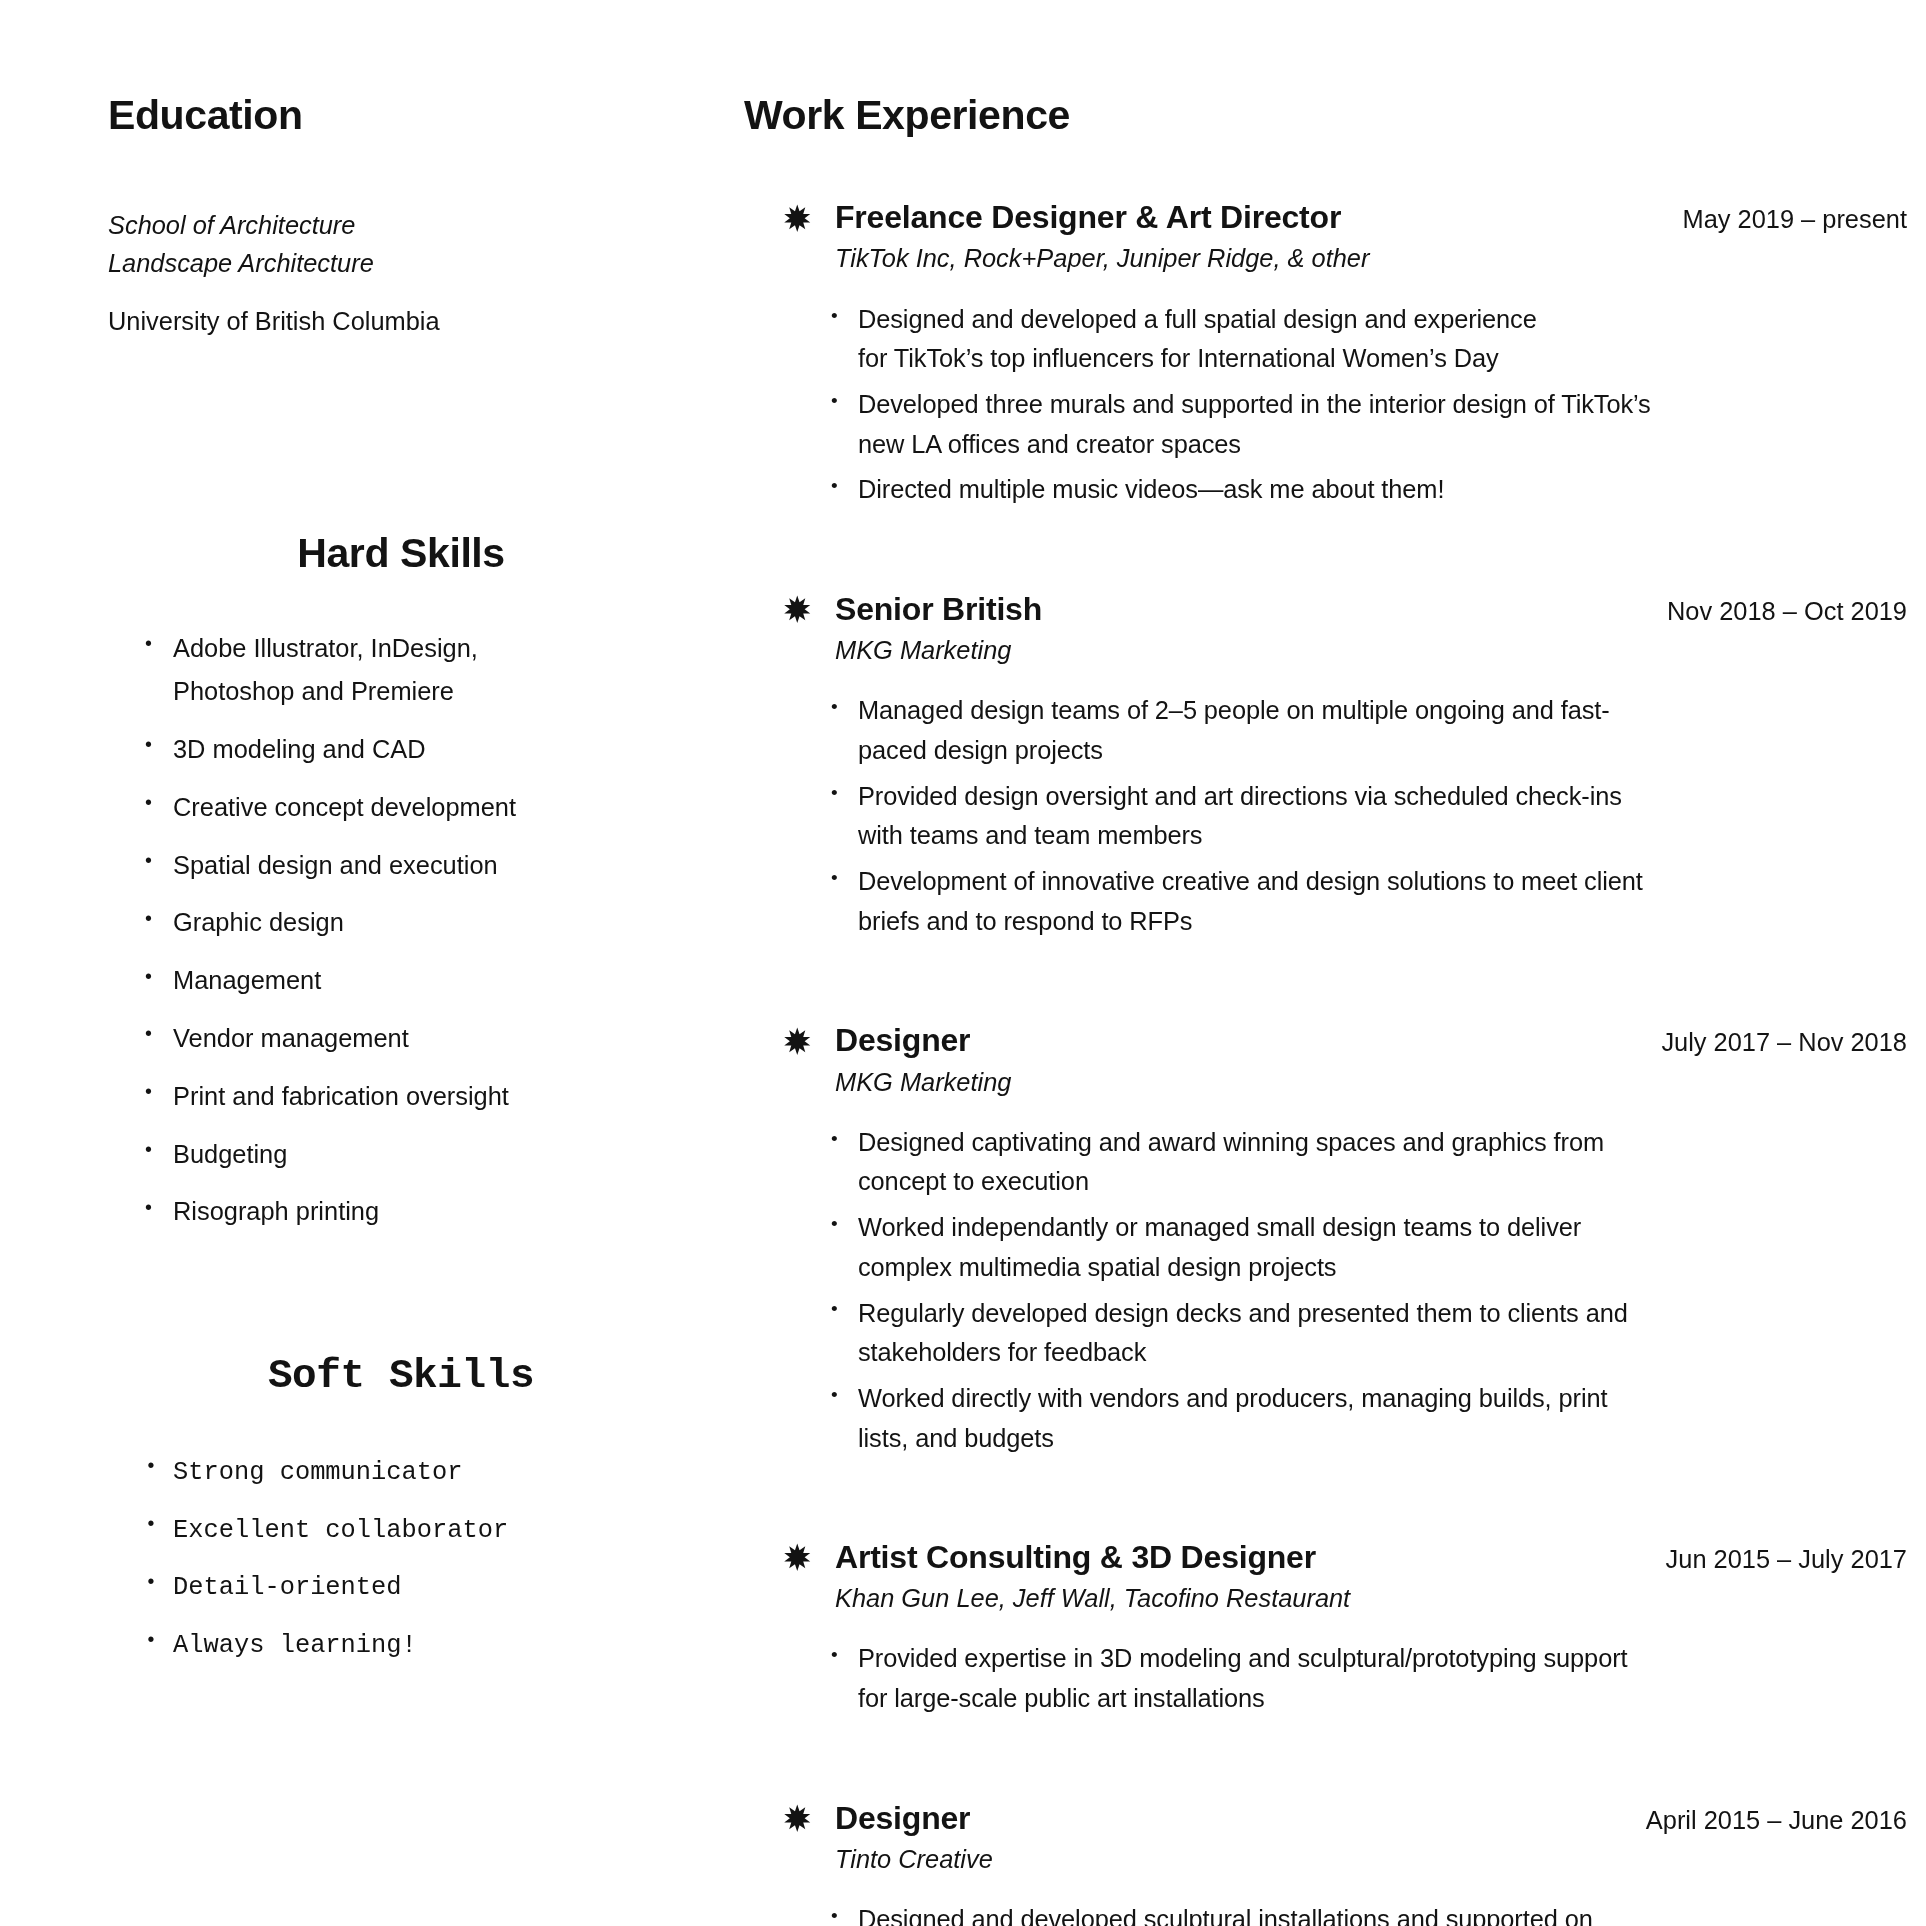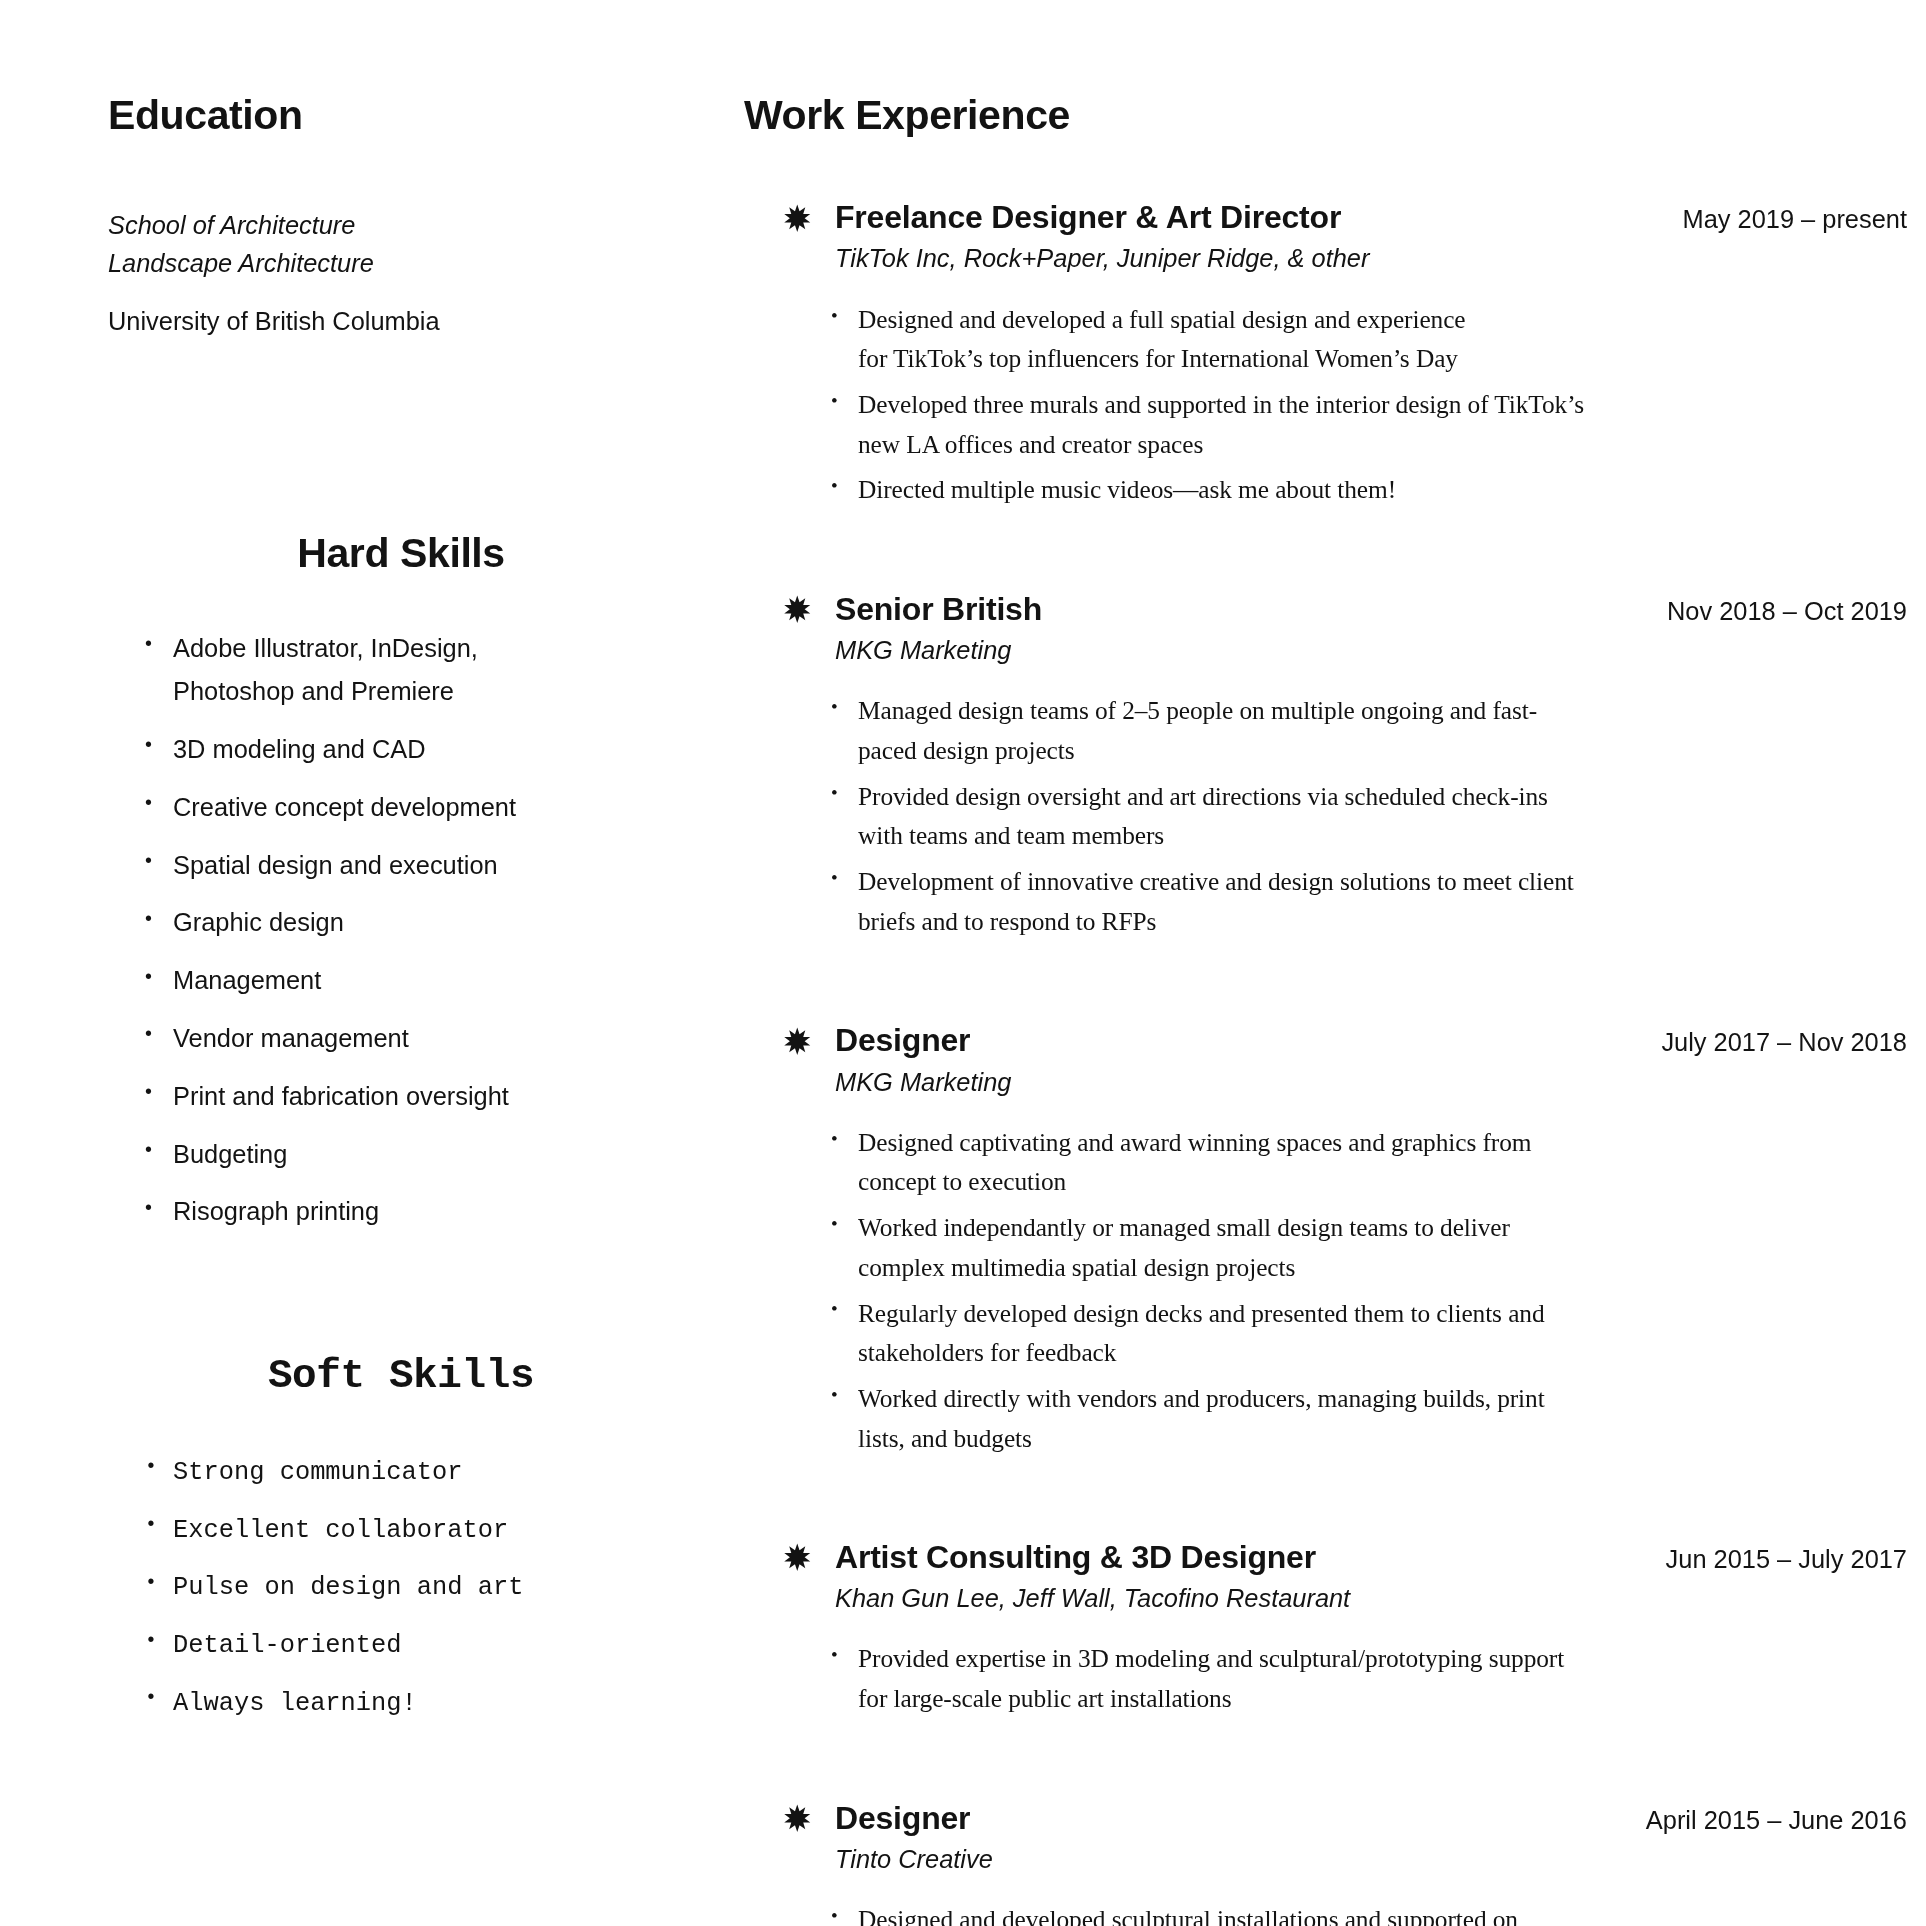--- a/index.html
+++ b/index.html
@@ -114,21 +114,20 @@
     padding: 0 0 0 114px;
     max-width: 1133px;
     font-size: 25.4px;
     line-height: 1.56;
   }
   .job-bullets li {
     position: relative;
     margin: 0 0 6.2px;
     letter-spacing: -0.1px;
     white-space: pre-line;
-    font-family: Liberation Serif, serif;
   }
   .job-bullets li::before {
     content: "\2022";
     position: absolute;
     left: -27px;
     top: 0.05em;
     font-size: 0.75em;
   }
 </style>
 </head>
@@ -160,21 +159,20 @@
         <li>Budgeting</li>
         <li>Risograph printing</li>
       </ul>
     </section>
 
     <section id="soft-skills">
       <h2 class="section-heading skills-heading">Soft Skills</h2>
       <ul class="skills-list">
         <li>Strong communicator</li>
         <li>Excellent collaborator</li>
-        <li>Pulse on design and art</li>
         <li>Detail-oriented</li>
         <li>Always learning!</li>
       </ul>
     </section>
 
   </div>
 
   <div class="col-right">
 
     <h2 class="section-heading we-heading">Work Experience</h2>

